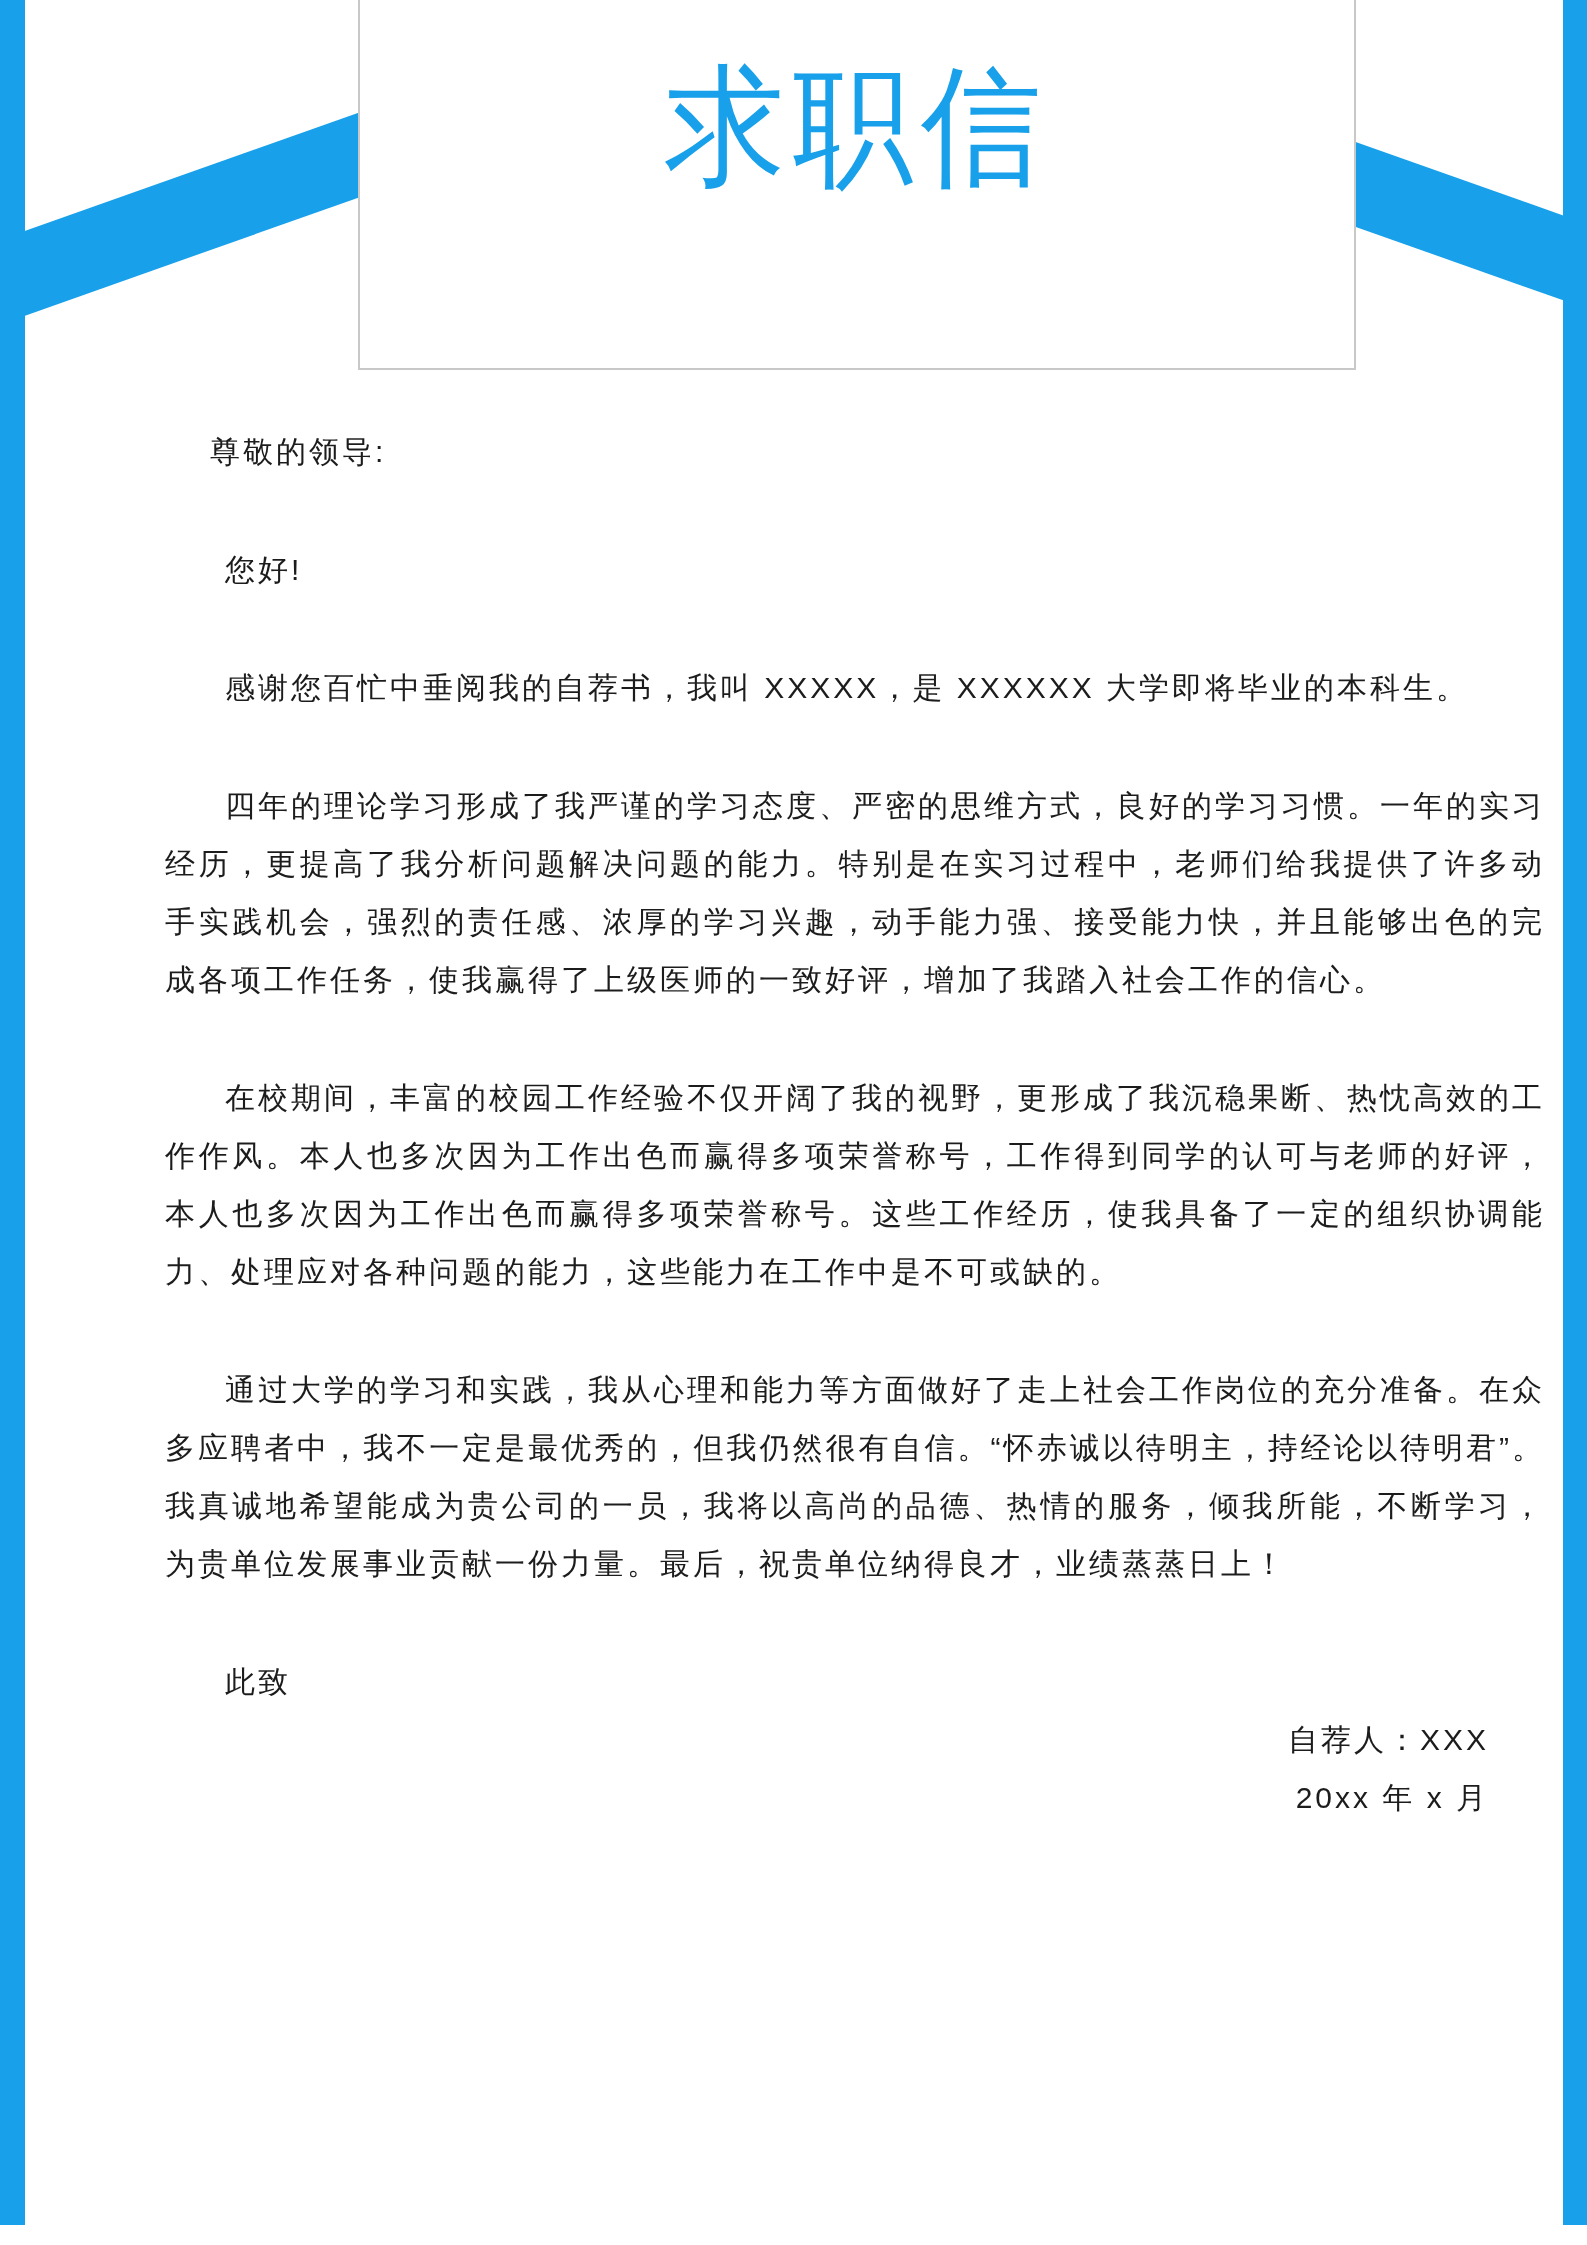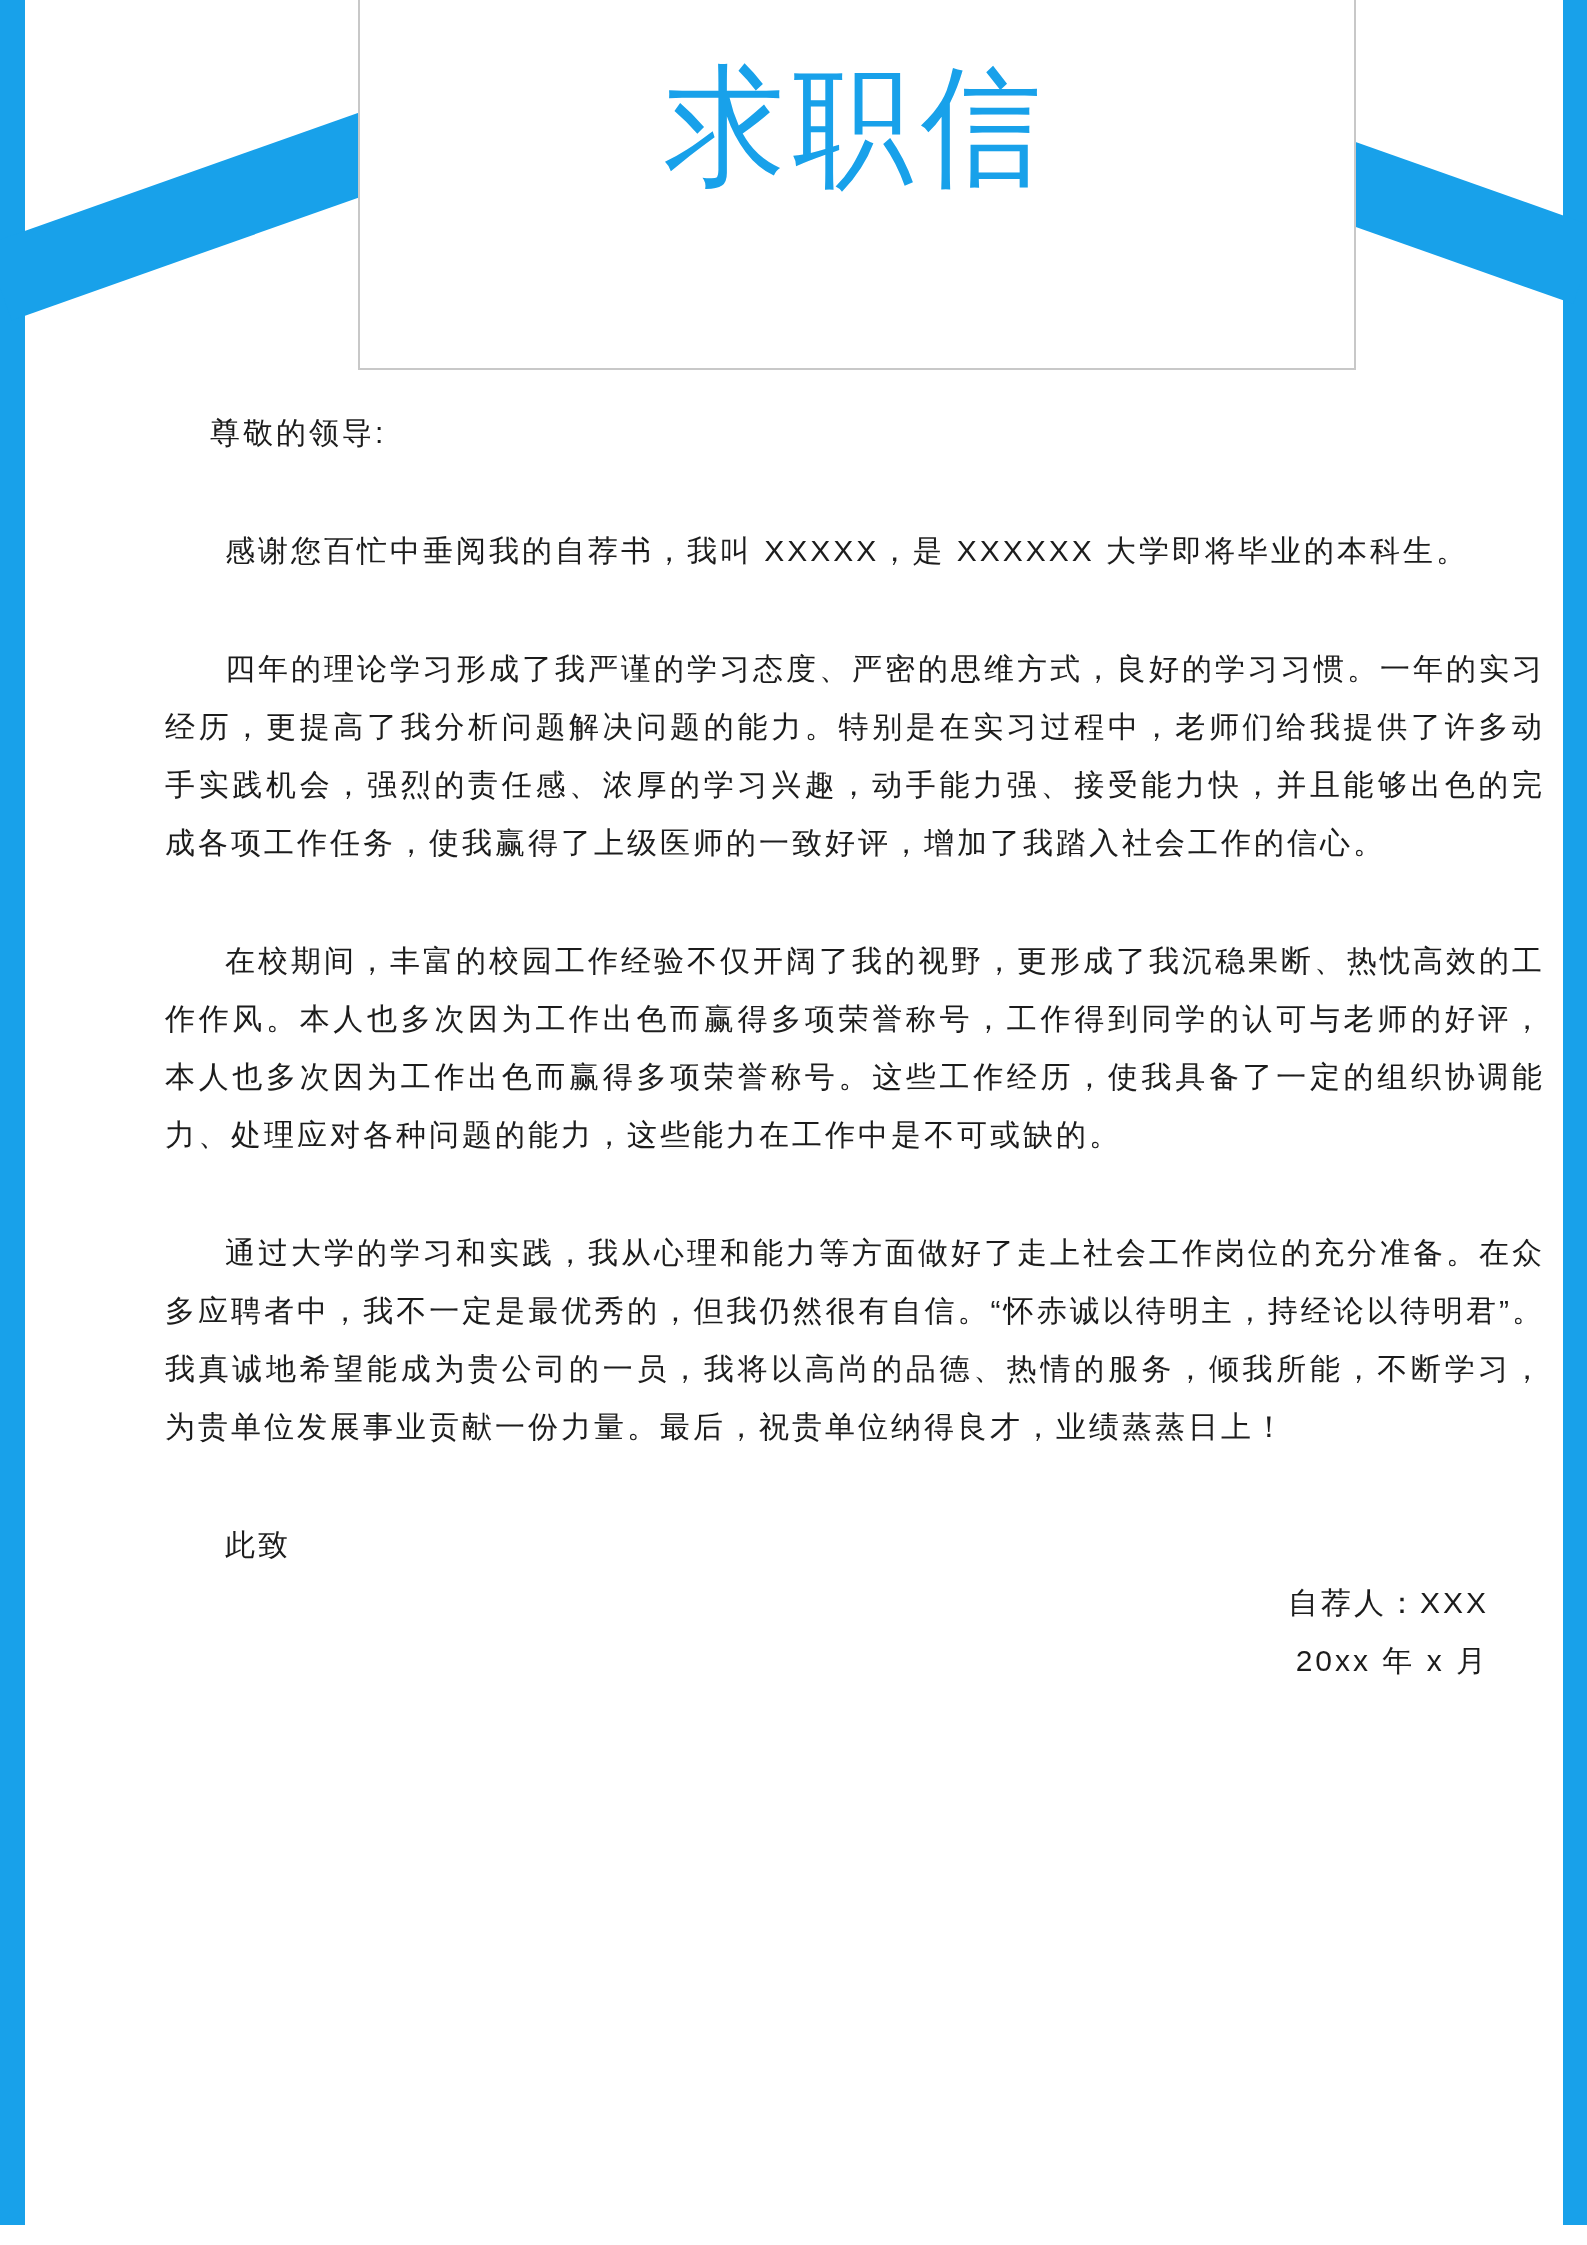--- a/index.html
+++ b/index.html
@@ -58,21 +58,21 @@
     line-height:170px;
     letter-spacing:8px;
     color:#18a1ea;
     transform:scaleY(1.10);
     transform-origin:center top;
     white-space:nowrap;
   }
   
   .letter-body{
     position:absolute;
-    left:165px; top:404px;
+    left:165px; top:423px;
     width:1380px;
     z-index:3;
     font-size:30px;
     line-height:58px;
     letter-spacing:3px;
     text-align:justify;
   }
   .line,.para{margin:0 0 60px 0;}
   .salutation{text-indent:45px;}
   .indent2{text-indent:60px;}
@@ -96,20 +96,21 @@
   <div class="ribbon right"></div>
 
   <div class="banner">
     <span class="banner-title">求职信</span>
   </div>
 
   <div class="letter-body">
 
     <p class="line salutation">尊敬的领导:</p>
 
+    <p class="line indent2">您好!</p>
 
     <p class="para indent2">感谢您百忙中垂阅我的自荐书，我叫 XXXXX，是 XXXXXX 大学即将毕业的本科生。</p>
 
     <p class="para indent2">四年的理论学习形成了我严谨的学习态度、严密的思维方式，良好的学习习惯。一年的实习经历，更提高了我分析问题解决问题的能力。特别是在实习过程中，老师们给我提供了许多动手实践机会，强烈的责任感、浓厚的学习兴趣，动手能力强、接受能力快，并且能够出色的完成各项工作任务，使我赢得了上级医师的一致好评，增加了我踏入社会工作的信心。</p>
 
     <p class="para indent2">在校期间，丰富的校园工作经验不仅开阔了我的视野，更形成了我沉稳果断、热忱高效的工作作风。本人也多次因为工作出色而赢得多项荣誉称号，工作得到同学的认可与老师的好评，本人也多次因为工作出色而赢得多项荣誉称号。这些工作经历，使我具备了一定的组织协调能力、处理应对各种问题的能力，这些能力在工作中是不可或缺的。</p>
 
     <p class="para indent2">通过大学的学习和实践，我从心理和能力等方面做好了走上社会工作岗位的充分准备。在众多应聘者中，我不一定是最优秀的，但我仍然很有自信。“怀赤诚以待明主，持经论以待明君”。我真诚地希望能成为贵公司的一员，我将以高尚的品德、热情的服务，倾我所能，不断学习，为贵单位发展事业贡献一份力量。最后，祝贵单位纳得良才，业绩蒸蒸日上！</p>
 
     <p class="closing-line indent2">此致</p>

